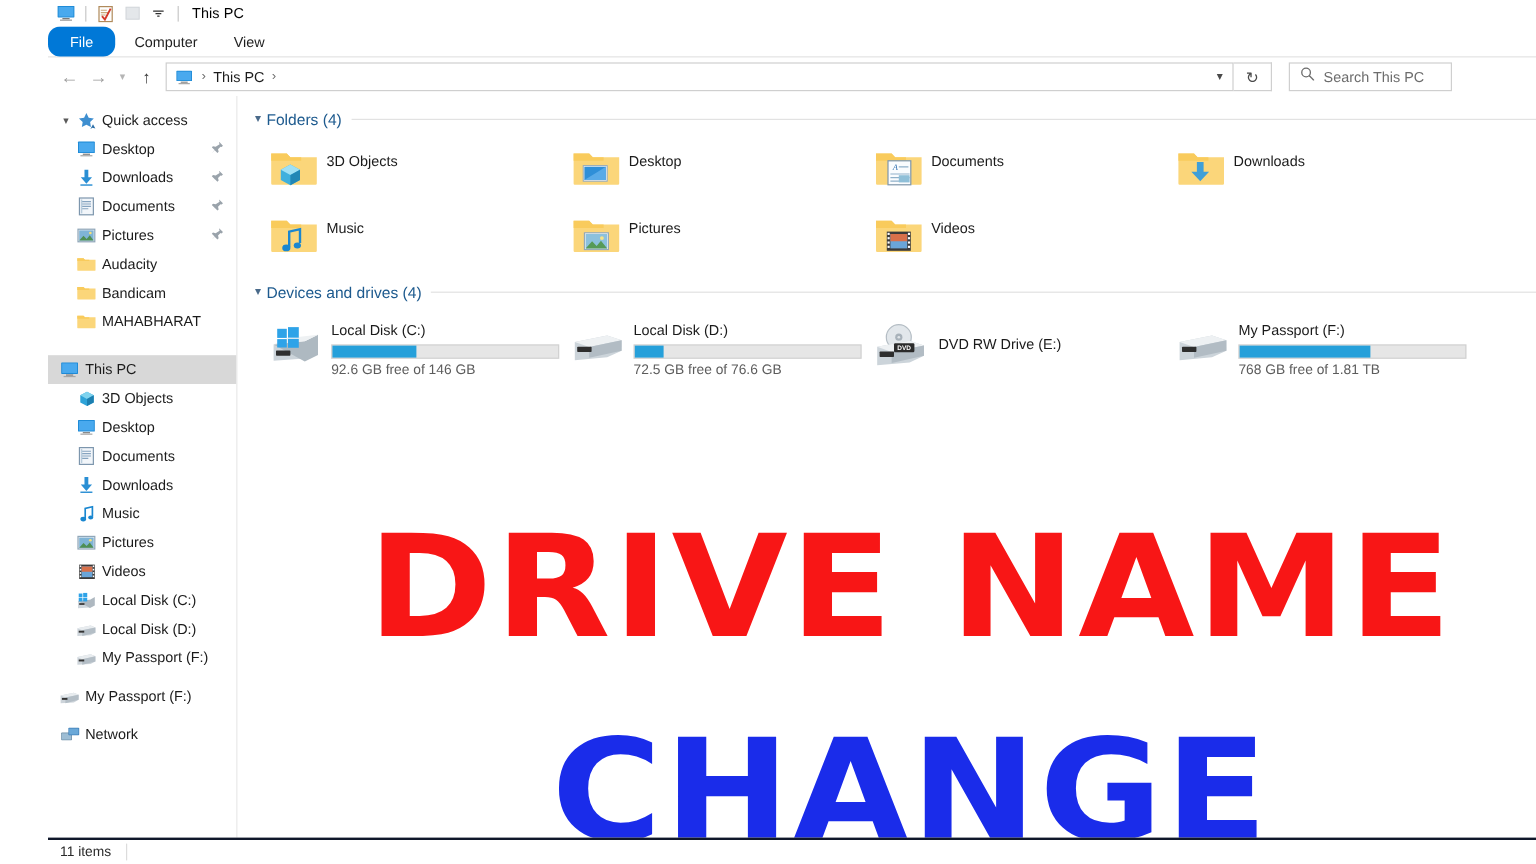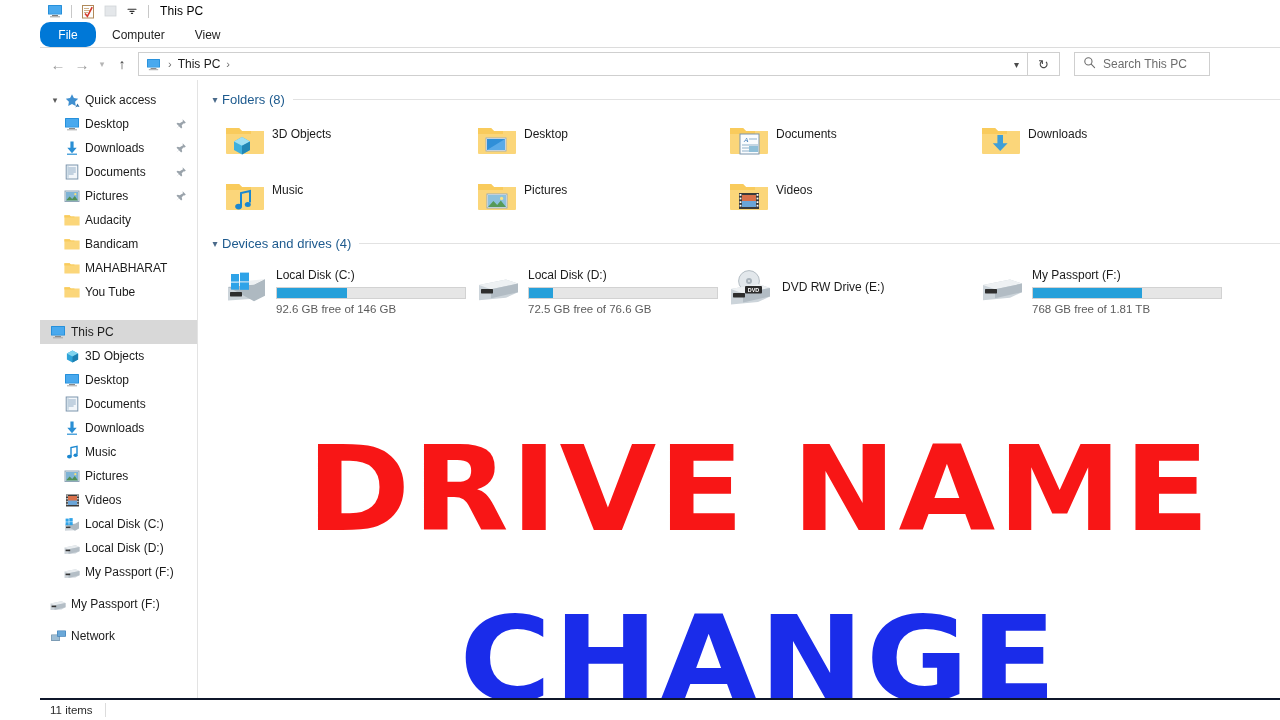--- a/index.html
+++ b/index.html
@@ -273,29 +273,20 @@
         </div>
         <div class="nav-item lvl2">
           <span class="nav-ico">
             <svg width="16" height="14" viewBox="0 0 40 32">
               <path d="M1 4 h13 l3 3 h22 v22 a1 1 0 0 1 -1 1 h-36 a1 1 0 0 1 -1 -1 z" fill="#fbd67a"></path>
               <path d="M1 4 h13 l3 3 h9 v3 h-25 z" fill="#f9cb5c"></path>
             </svg>
           </span>
           <span class="nav-label">MAHABHARAT</span>
         </div>
-        <div class="nav-item lvl2">
-          <span class="nav-ico">
-            <svg width="16" height="14" viewBox="0 0 40 32">
-              <path d="M1 4 h13 l3 3 h22 v22 a1 1 0 0 1 -1 1 h-36 a1 1 0 0 1 -1 -1 z" fill="#fbd67a"></path>
-              <path d="M1 4 h13 l3 3 h9 v3 h-25 z" fill="#f9cb5c"></path>
-            </svg>
-          </span>
-          <span class="nav-label">You Tube</span>
-        </div>
         <div class="nav-gap"></div>
         <div class="nav-gap"></div>
         <div class="nav-item lvl1 sel">
           <span class="nav-ico">
             <svg width="16" height="14" viewBox="0 0 16 14">
               <rect x="1" y="1" width="14" height="9.6" rx="0.5" fill="#1e8ad6"></rect>
               <rect x="1.8" y="1.8" width="12.4" height="8" fill="#49a9ee"></rect>
               <rect x="5" y="11" width="6" height="1.1" fill="#8a8a8a"></rect>
               <rect x="3" y="12.3" width="10" height="1" fill="#a5a5a5"></rect>
             </svg>
@@ -444,21 +435,21 @@
             </svg>
           </span>
           <span class="nav-label">Network</span>
         </div>
       </div>
 
     <div class="content">
 
       <div class="grouphdr">
         <span class="group-chev">▾</span>
-        <span class="group-title">Folders (8)</span>
+        <span class="group-title">Folders (4)</span>
         <span class="group-rule"></span>
       </div>
       <div class="grid" id="folders-grid">
           <div class="tile">
             <div class="tile-ico">
               <svg width="40" height="34" viewBox="0 0 40 32">
                 <path d="M1 4 h13 l3 3 h22 v22 a1 1 0 0 1 -1 1 h-36 a1 1 0 0 1 -1 -1 z" fill="#fbd67a"></path>
                 <path d="M1 4 h13 l3 3 h9 v3 h-25 z" fill="#f9cb5c"></path>
                 <path d="M17 13l8 4.4v8.6l-8 4.4-8-4.4v-8.6z" fill="#3fb0dd"></path>
                 <path d="M17 13l8 4.4-8 4.4-8-4.4z" fill="#9fe0f4"></path>

